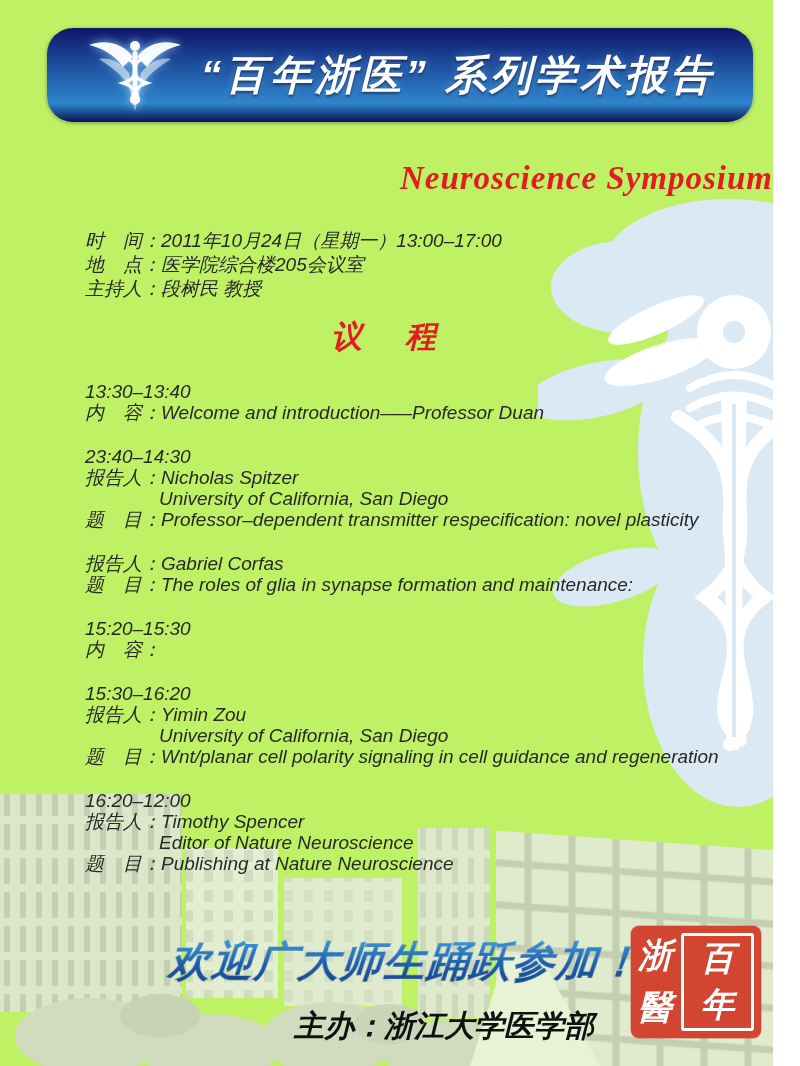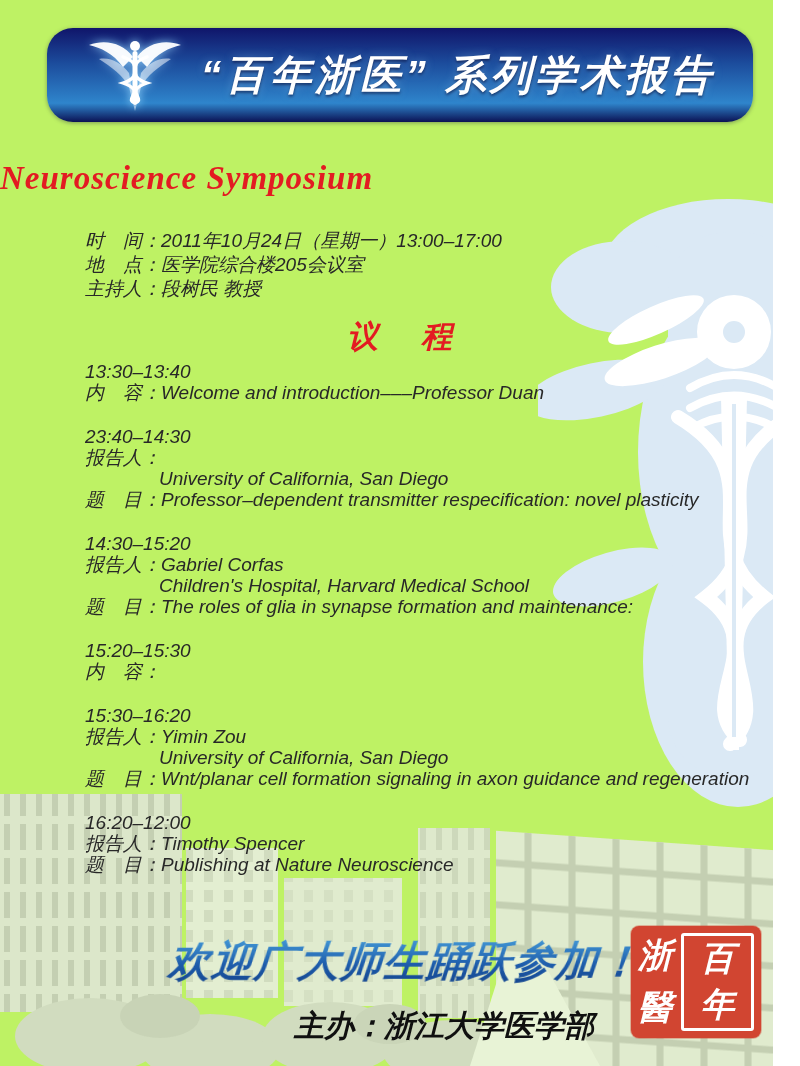--- a/index.html
+++ b/index.html
@@ -19,36 +19,36 @@
     box-shadow:0 1px 4px rgba(0,0,60,.35);
   }
   .banner-logo { flex:0 0 auto; filter:drop-shadow(0 0 5px rgba(150,215,255,.9)); }
   .banner-title {
     font-size:41px; font-weight:bold; color:#ffffff; white-space:nowrap;
     letter-spacing:4px;
     text-shadow:0 2px 3px rgba(0,0,40,.55), 0 0 10px rgba(170,220,255,.35);
   }
   
   .main-title {
-    position:absolute; top:160px; left:0; width:100%; text-align:left; z-index:2;
+    position:absolute; top:160px; left:0; width:100%; text-align:right; z-index:2;
     font-family:"Liberation Serif", serif; font-weight:bold; font-size:33px;
     color:#e31b22; letter-spacing:1px;
   }
   .agenda-title {
     position:absolute; top:316px; left:0; width:100%; text-align:center; z-index:2;
-    font-size:31px; font-weight:bold; color:#e31b22; letter-spacing:6px;margin-left:16px;
+    font-size:31px; font-weight:bold; color:#e31b22; letter-spacing:6px;
   }
   
   .info { position:absolute; left:85px; top:229px; z-index:2; font-size:19px; line-height:24px; }
   .info-row { display:flex; }
   .info-label { flex:0 0 76px; white-space:nowrap; }
   .info-value { white-space:nowrap; }
   
   .agenda { position:absolute; left:85px; top:361px; width:700px; z-index:2; font-size:19px; line-height:21px; }
-  .agenda-block { margin-bottom:23px; }
+  .agenda-block { margin-bottom:23px;margin-top:20px; }
   .agenda-time { line-height:21px; }
   .agenda-row { display:flex; }
   .agenda-label { flex:0 0 74px; white-space:nowrap; }
   .agenda-text { flex:1; }
   
   .welcome {
     position:absolute; top:934px; left:0; width:810px; text-align:center; z-index:3;
     font-size:42px; font-weight:bold; letter-spacing:1px; white-space:nowrap;
     transform:skewX(-5deg); color:#2b7ec6;
   }
@@ -188,44 +188,43 @@
     <span class="agenda-label">内　容：</span>
     <span class="agenda-text">Welcome and introduction–––Professor Duan</span>
   </div>
 </div>
 
   <div class="agenda-block">
     <div class="agenda-time">23:40–14:30</div>
 
   <div class="agenda-row">
     <span class="agenda-label">报告人：</span>
+    <span class="agenda-text">Nicholas Spitzer</span>
   </div>
 
   <div class="agenda-row">
     <span class="agenda-label"></span>
     <span class="agenda-text">University of California, San Diego</span>
   </div>
 
   <div class="agenda-row">
     <span class="agenda-label">题　目：</span>
     <span class="agenda-text">Professor–dependent transmitter respecification: novel plasticity</span>
   </div>
 </div>
 
   <div class="agenda-block">
-    <div class="agenda-time">14:30–15:20</div>
 
   <div class="agenda-row">
     <span class="agenda-label">报告人：</span>
     <span class="agenda-text">Gabriel Corfas</span>
   </div>
 
   <div class="agenda-row">
     <span class="agenda-label"></span>
-    <span class="agenda-text">Children's Hospital, Harvard Medical School</span>
   </div>
 
   <div class="agenda-row">
     <span class="agenda-label">题　目：</span>
     <span class="agenda-text">The roles of glia in synapse formation and maintenance:</span>
   </div>
 
   <div class="agenda-row">
     <span class="agenda-label"></span>
   </div>
@@ -247,34 +246,35 @@
     <span class="agenda-text">Yimin Zou</span>
   </div>
 
   <div class="agenda-row">
     <span class="agenda-label"></span>
     <span class="agenda-text">University of California, San Diego</span>
   </div>
 
   <div class="agenda-row">
     <span class="agenda-label">题　目：</span>
-    <span class="agenda-text">Wnt/planar cell formation signaling in axon guidance and regeneration</span>
+    <span class="agenda-text">Wnt/planar cell polarity signaling in cell guidance and regeneration</span>
   </div>
 </div>
 
   <div class="agenda-block">
     <div class="agenda-time">16:20–12:00</div>
 
   <div class="agenda-row">
     <span class="agenda-label">报告人：</span>
     <span class="agenda-text">Timothy Spencer</span>
   </div>
 
   <div class="agenda-row">
     <span class="agenda-label"></span>
+    <span class="agenda-text">Editor of Nature Neuroscience</span>
   </div>
 
   <div class="agenda-row">
     <span class="agenda-label">题　目：</span>
     <span class="agenda-text">Publishing at Nature Neuroscience</span>
   </div>
 </div>
 </div>
 
   <div class="welcome">欢迎广大师生踊跃参加！</div>

